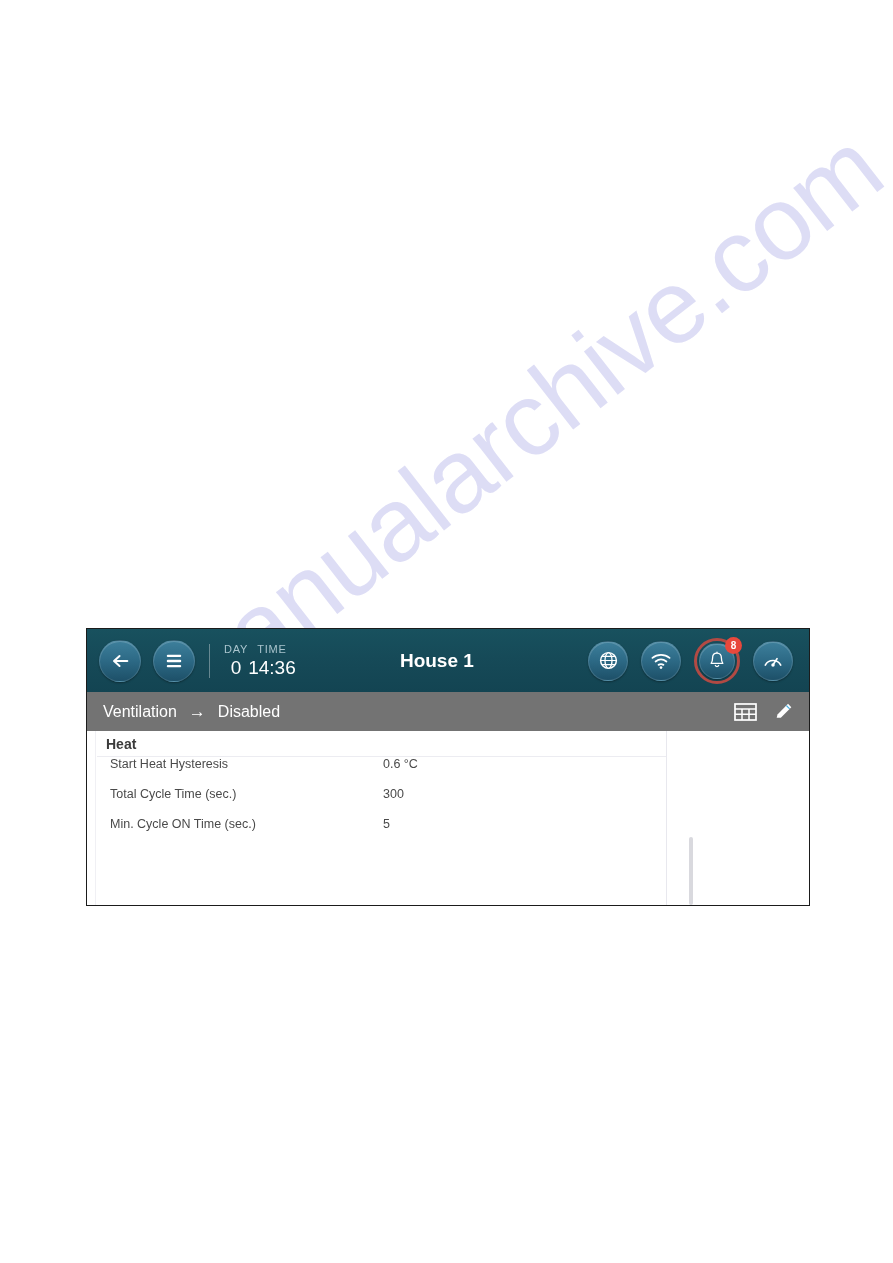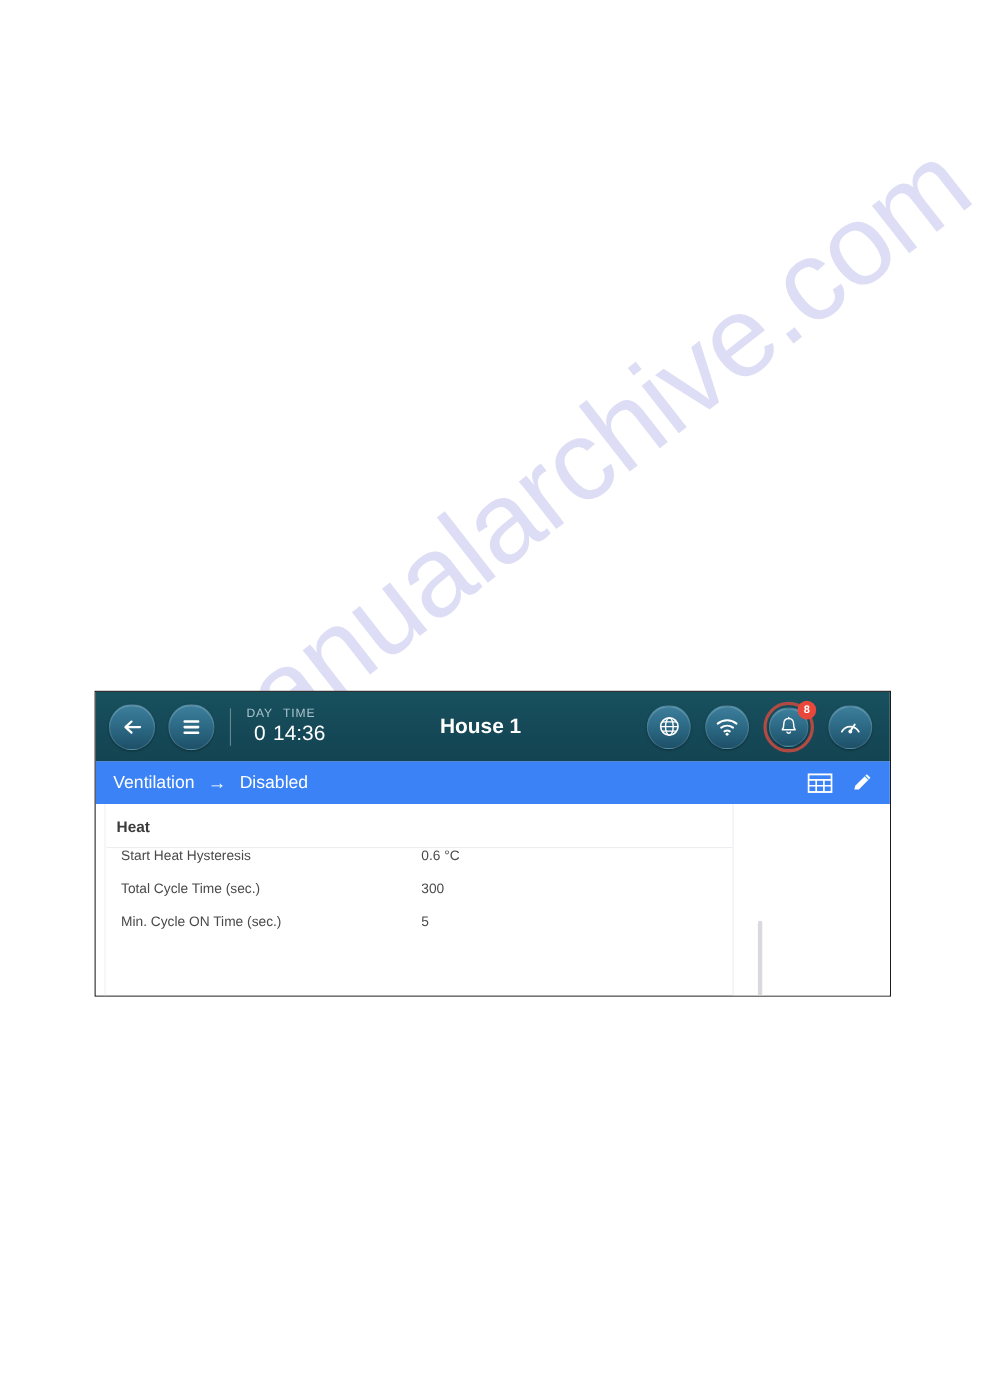--- a/index.html
+++ b/index.html
@@ -153,21 +153,21 @@
     display: flex;
     align-items: center;
     justify-content: center;
     font-family: "Liberation Sans", sans-serif;
     padding: 0 3px;
   }
 
   
   .breadcrumb-bar {
     height: 39px;
-    background: #3b82f6;
+    background: #737373;
     display: flex;
     align-items: center;
     padding: 0 14px 0 16px;
     color: #ffffff;
   }
   .crumb {
     font-size: 16px;
     color: #ffffff;
     font-family: "Liberation Sans", sans-serif;
   }
@@ -193,21 +193,21 @@
     border-right: 1px solid #e8e8ee;
   }
   .table-inner {
     position: relative;
     padding-left: 1px;
     border-left: 1px solid #f0f0f4;
     margin-left: 8px;
     height: 100%;
   }
   .section-title {
-    height: 40px;
+    height: 26px;
     display: flex;
     align-items: center;
     padding-left: 9px;
     font-size: 14px;
     font-weight: bold;
     color: #3b3b3b;
     border-bottom: 1px solid #ececf1;
     font-family: "Liberation Sans", sans-serif;
   }
   .row {

